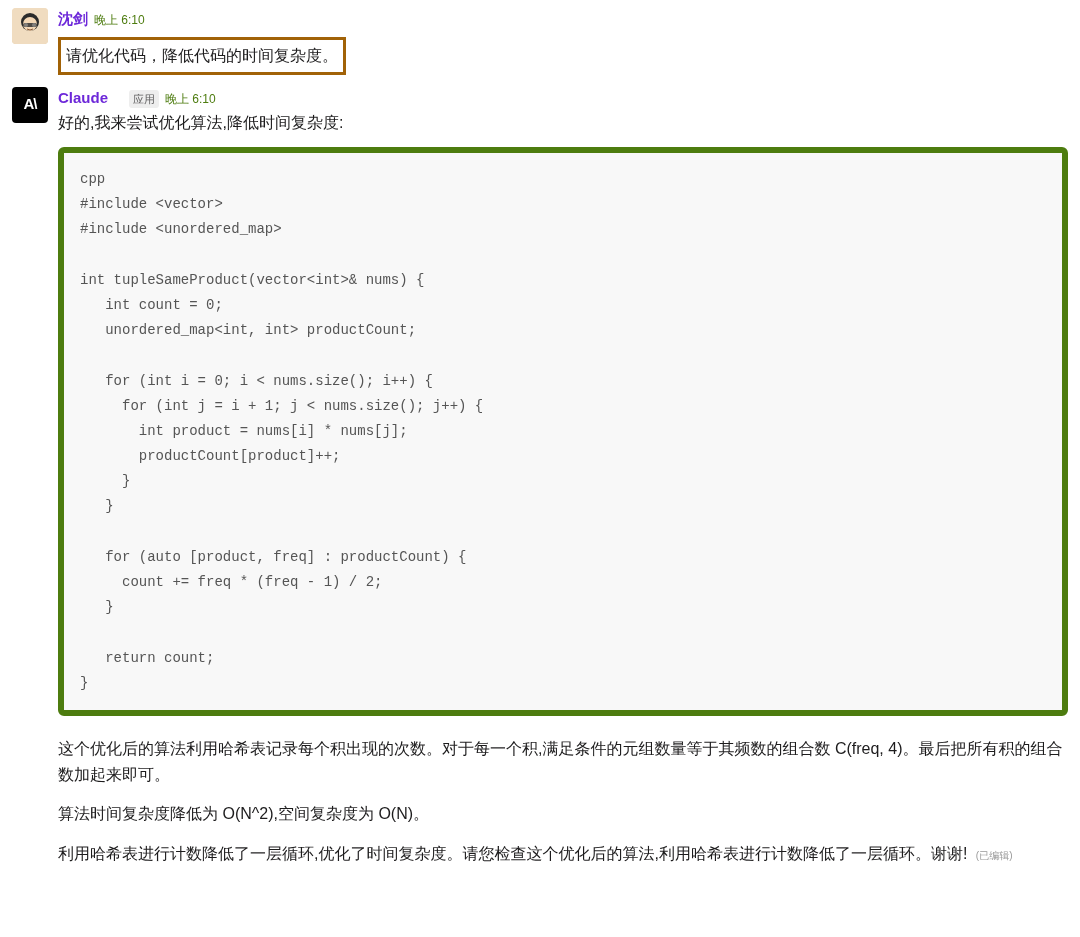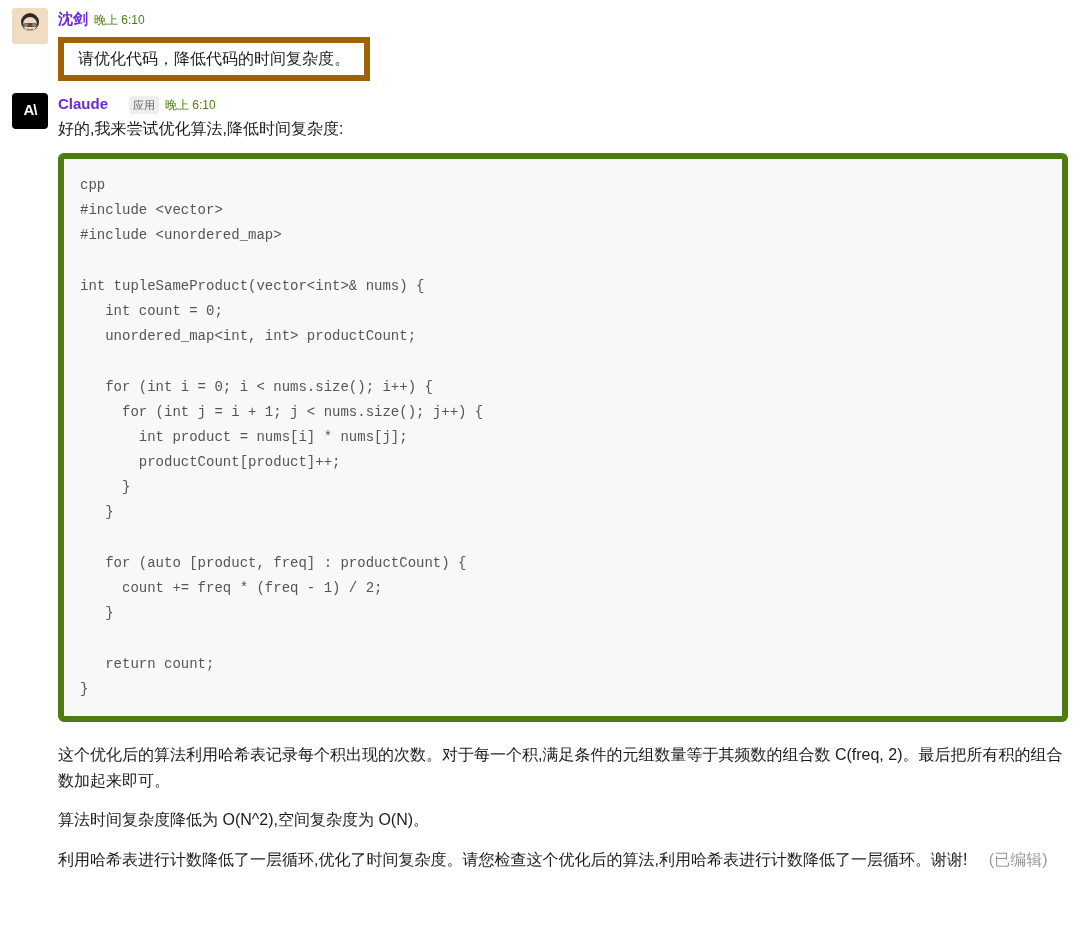--- a/index.html
+++ b/index.html
@@ -23,41 +23,41 @@
   .avatar-claude { background: #000; color: #fff; font-size: 15px; letter-spacing: -1px; }
   .body { flex: 1; min-width: 0; }
   .header { display: flex; align-items: baseline; gap: 6px; margin-bottom: 2px; flex-wrap: wrap; }
   .name { font-weight: 700; font-size: 15px; color: #6d28d9; }
   .badge {
     background: #eee; color: #616061; font-size: 11px;
     padding: 1px 4px; border-radius: 3px; font-weight: 500; margin-left: 15px;
   }
   .time { color: #4d7c0f; font-size: 12px; }
   .highlight-box {
-    border: 6px solid #a16207;
-    padding: 4px 14px;
+    border: 3px solid #a16207;
+    padding: 4px 5px;
     display: inline-block;
     margin-top: 4px;
   }
   .text { font-size: 16px; color: #1d1c1d; }
   .codeblock {
     background: #f8f8f8;
     border: 6px solid #4d7c0f;
     border-radius: 6px;
     padding: 14px 16px;
     margin: 12px 0 20px 0;
     font-family: Menlo, Consolas, "Courier New", monospace;
     font-size: 14px;
     line-height: 1.8;
     color: #555;
     white-space: pre;
     overflow-x: auto;
   }
   .para { font-size: 16px; color: #1d1c1d; margin-bottom: 14px; line-height: 1.6; }
-  .edited { color: #999; font-size: 16px; margin-left: 17px; }
+  .edited { color: #999; font-size: 10px; margin-left: 4px; }
 </style>
 </head>
 <body>
 
 <div class="msg">
   <div class="avatar avatar-user">
     <svg viewBox="0 0 36 36">
       <rect width="36" height="36" fill="#f0dcc0"></rect>
       <circle cx="18" cy="14" r="9" fill="#2b2b2b"></circle>
       <circle cx="18" cy="16" r="7" fill="#f4d7b5"></circle>
@@ -105,20 +105,20 @@
      }
    }
 
    for (auto [product, freq] : productCount) {
      count += freq * (freq - 1) / 2;
    }
 
    return count;
 }</div>
 
-    <div class="para">这个优化后的算法利用哈希表记录每个积出现的次数。对于每一个积,满足条件的元组数量等于其频数的组合数 C(freq, 2)。最后把所有积的组合数加起来即可。</div>
+    <div class="para">这个优化后的算法利用哈希表记录每个积出现的次数。对于每一个积,满足条件的元组数量等于其频数的组合数 C(freq, 4)。最后把所有积的组合数加起来即可。</div>
     <div class="para">算法时间复杂度降低为 O(N^2),空间复杂度为 O(N)。</div>
     <div class="para">
       <span>利用哈希表进行计数降低了一层循环,优化了时间复杂度。请您检查这个优化后的算法,利用哈希表进行计数降低了一层循环。谢谢!</span>
       <span class="edited">(已编辑)</span>
     </div>
   </div>
 </div>
 
 </body></html>

